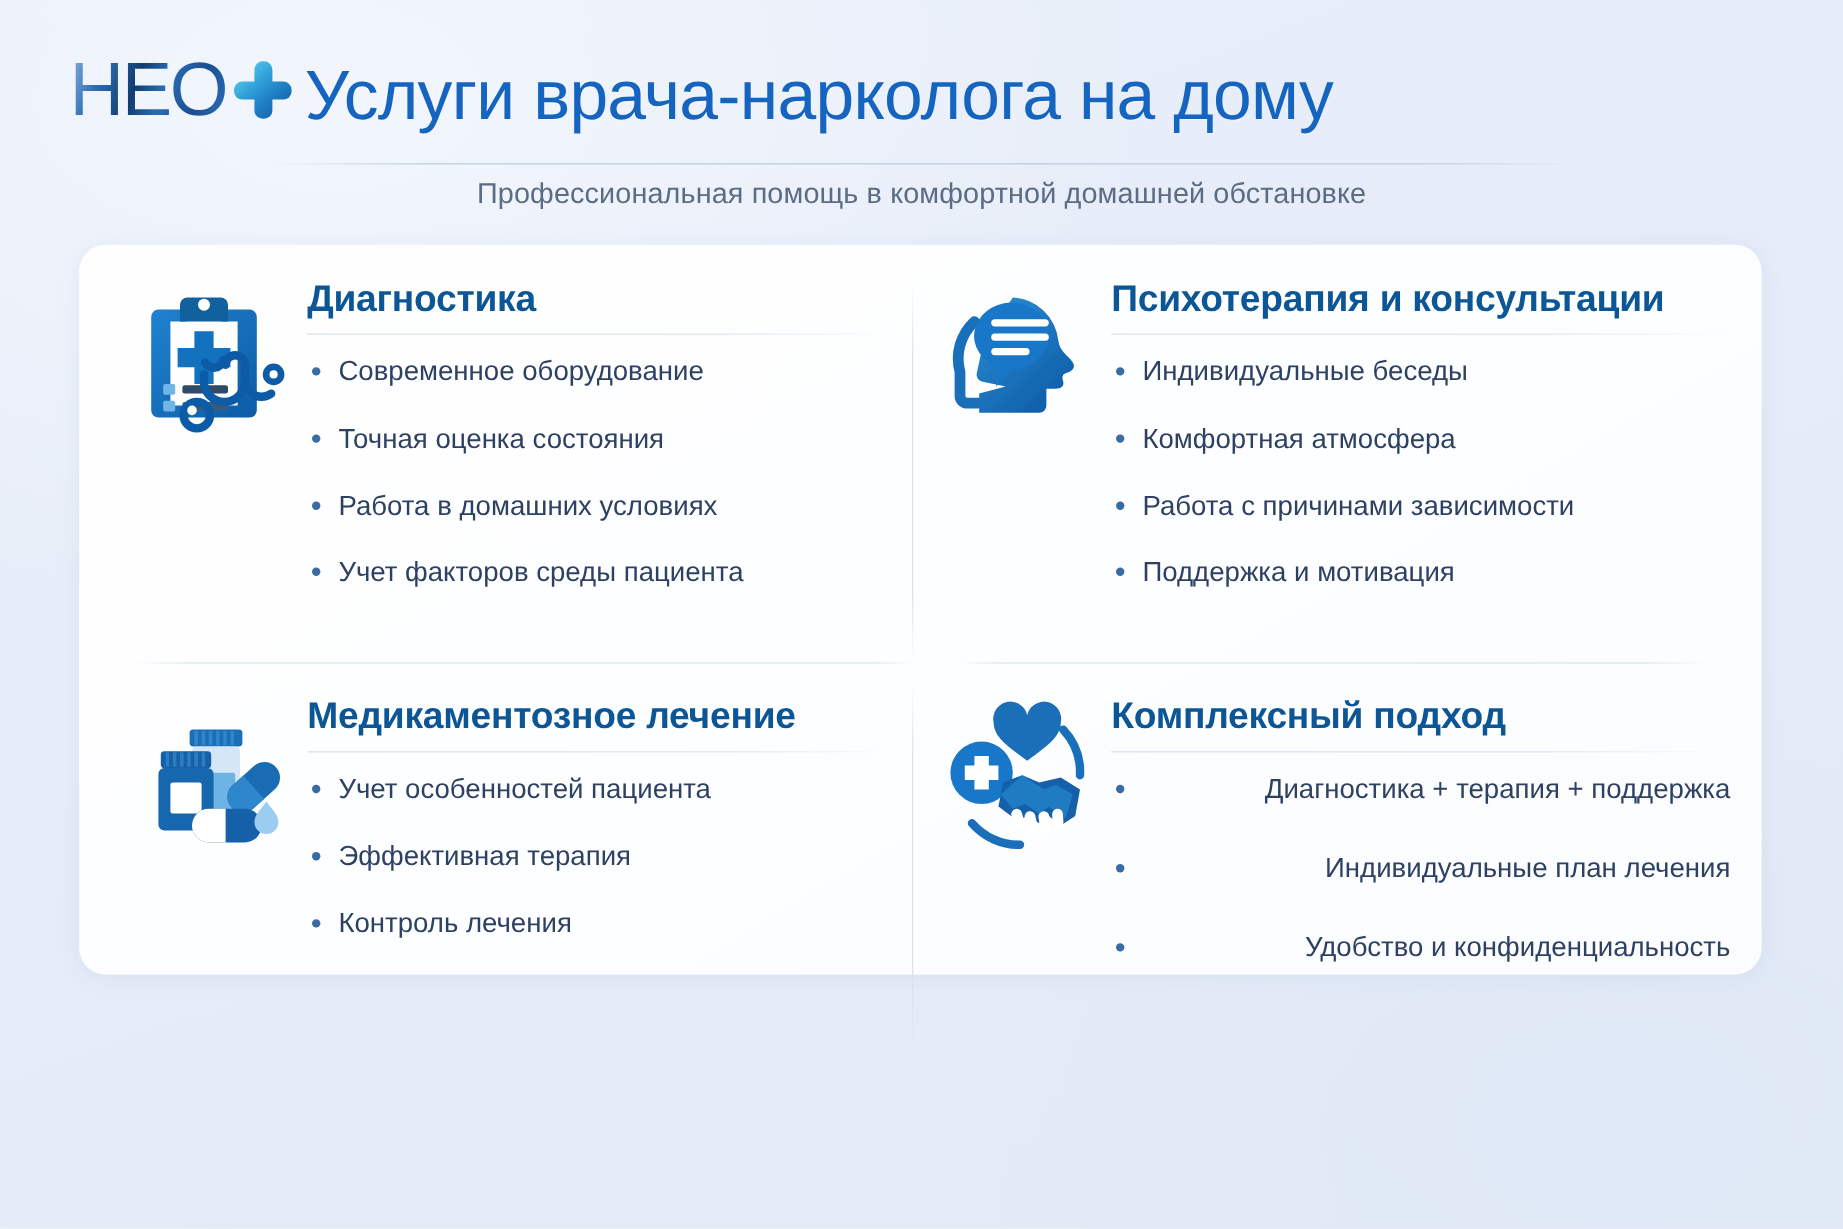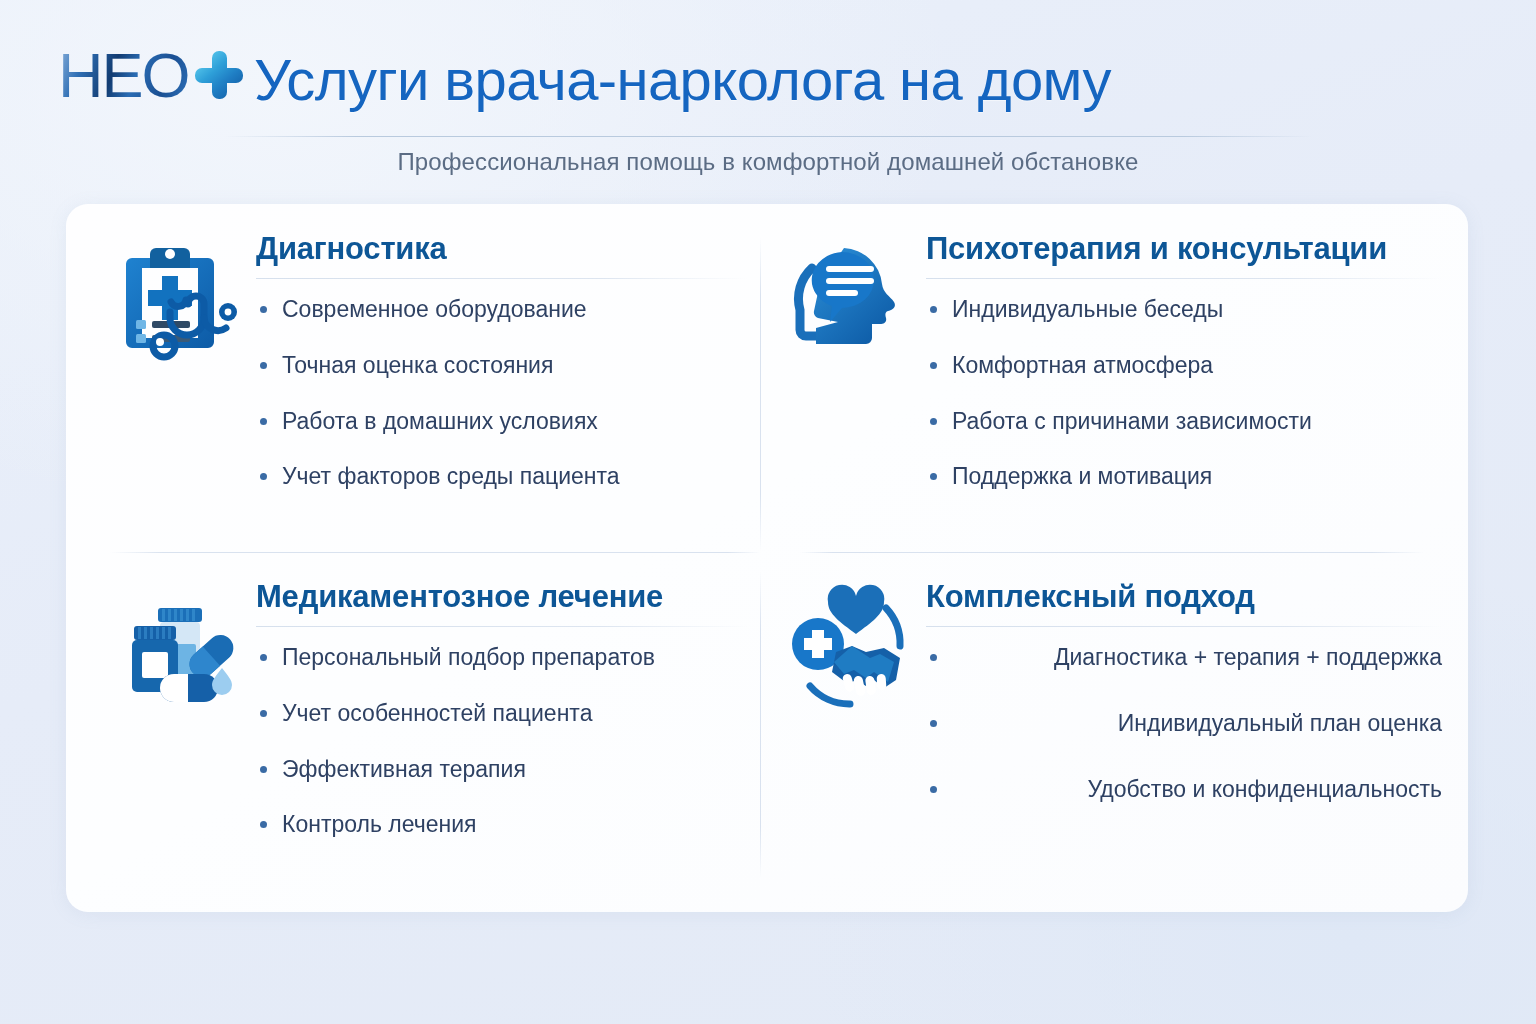--- a/index.html
+++ b/index.html
@@ -83,21 +83,21 @@
     text-align:center;
     font-size:24px;
     color:#5b6c84;
     letter-spacing:.1px;
   }
 
   
   #panel {
     position:absolute;
     left:66px; top:204px;
-    width:1402px; height:708px;
+    width:1402px; height:608px;
     background:linear-gradient(150deg,#fefeff 0%,#fdfeff 45%,#fbfcfe 100%);
     border-radius:22px;
     box-shadow:0 2px 18px rgba(120,145,180,.10);
   }
 
   #divider-v {
     position:absolute;
     left:694px; top:34px;
     width:1px; height:640px;
     background:linear-gradient(180deg, rgba(208,221,238,0) 0%, #d9e2ef 9%, #d9e2ef 40%, rgba(217,226,239,0) 49%, rgba(217,226,239,0) 52%, #d9e2ef 61%, #d9e2ef 92%, rgba(208,221,238,0) 100%);
@@ -295,21 +295,20 @@
         <rect x="48" y="92" width="58" height="28" rx="14" fill="#1560a8"></rect>
         <path d="M48 106 a14 14 0 0 1 14 -14 h14 v28 H62 a14 14 0 0 1 -14 -14 z" fill="#ffffff"></path>
 
         <path d="M110 86 c6 8 10 12 10 17 a10 10 0 0 1 -20 0 c0 -5 4 -9 10 -17 z" fill="#9ccdf0"></path>
       </svg>
     </div>
     <div class="card-body">
       <div class="card-title">Медикаментозное лечение</div>
       <div class="card-rule"></div>
       <ul class="bullets">
-        <li><span class="bullet-dot"></span><span>Персональный подбор препаратов</span></li>
         <li><span class="bullet-dot"></span><span>Учет особенностей пациента</span></li>
         <li><span class="bullet-dot"></span><span>Эффективная терапия</span></li>
         <li><span class="bullet-dot"></span><span>Контроль лечения</span></li>
       </ul>
     </div>
   </div>
 
   <div class="card" id="card-3">
     <div class="card-icon">
       <svg viewBox="0 0 132 132" xmlns="http://www.w3.org/2000/svg">
@@ -330,19 +329,19 @@
           <rect x="84" y="94" width="9" height="19" rx="4.5" transform="rotate(-8 88 103)"></rect>
           <rect x="95" y="92" width="9" height="16" rx="4.5" transform="rotate(-4 99 100)"></rect>
         </g>
       </svg>
     </div>
     <div class="card-body">
       <div class="card-title">Комплексный подход</div>
       <div class="card-rule"></div>
       <ul class="bullets sparse">
         <li><span class="bullet-dot"></span><span>Диагностика + терапия + поддержка</span></li>
-        <li><span class="bullet-dot"></span><span>Индивидуальный план оценка</span></li>
+        <li><span class="bullet-dot"></span><span>Индивидуальные план лечения</span></li>
         <li><span class="bullet-dot"></span><span>Удобство и конфиденциальность</span></li>
       </ul>
     </div>
   </div>
 
 </div>
 
 </body></html>

